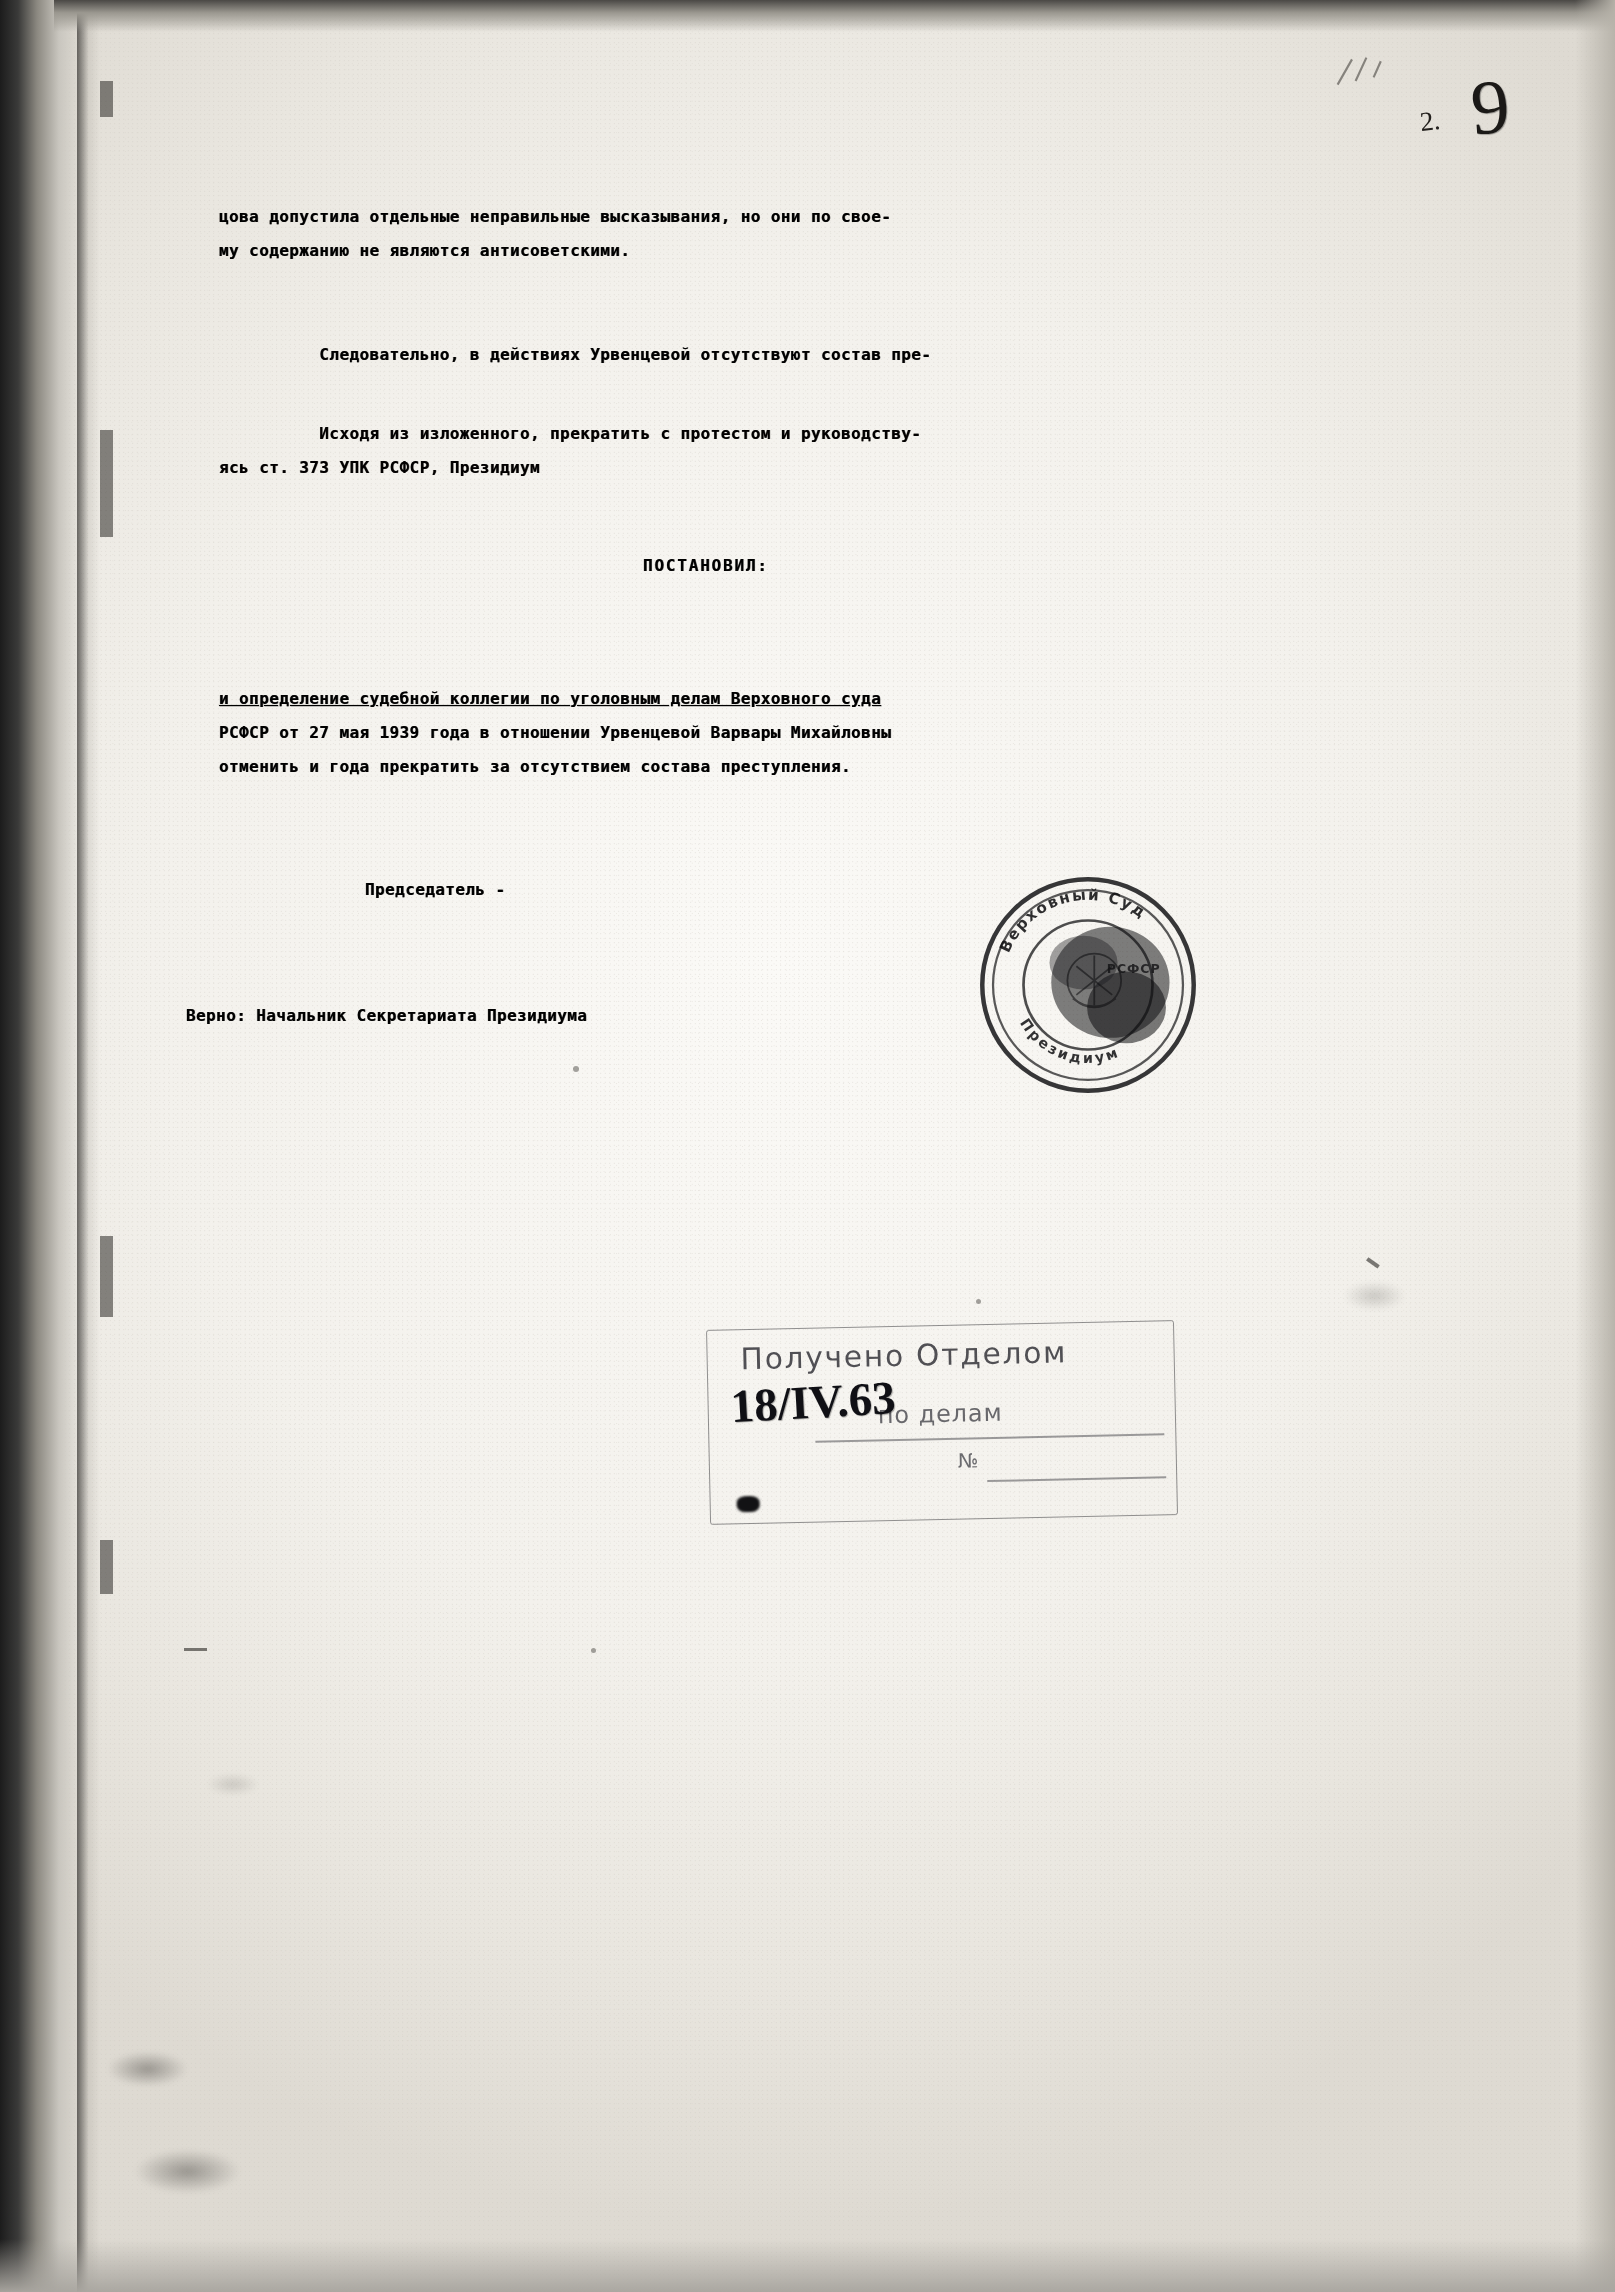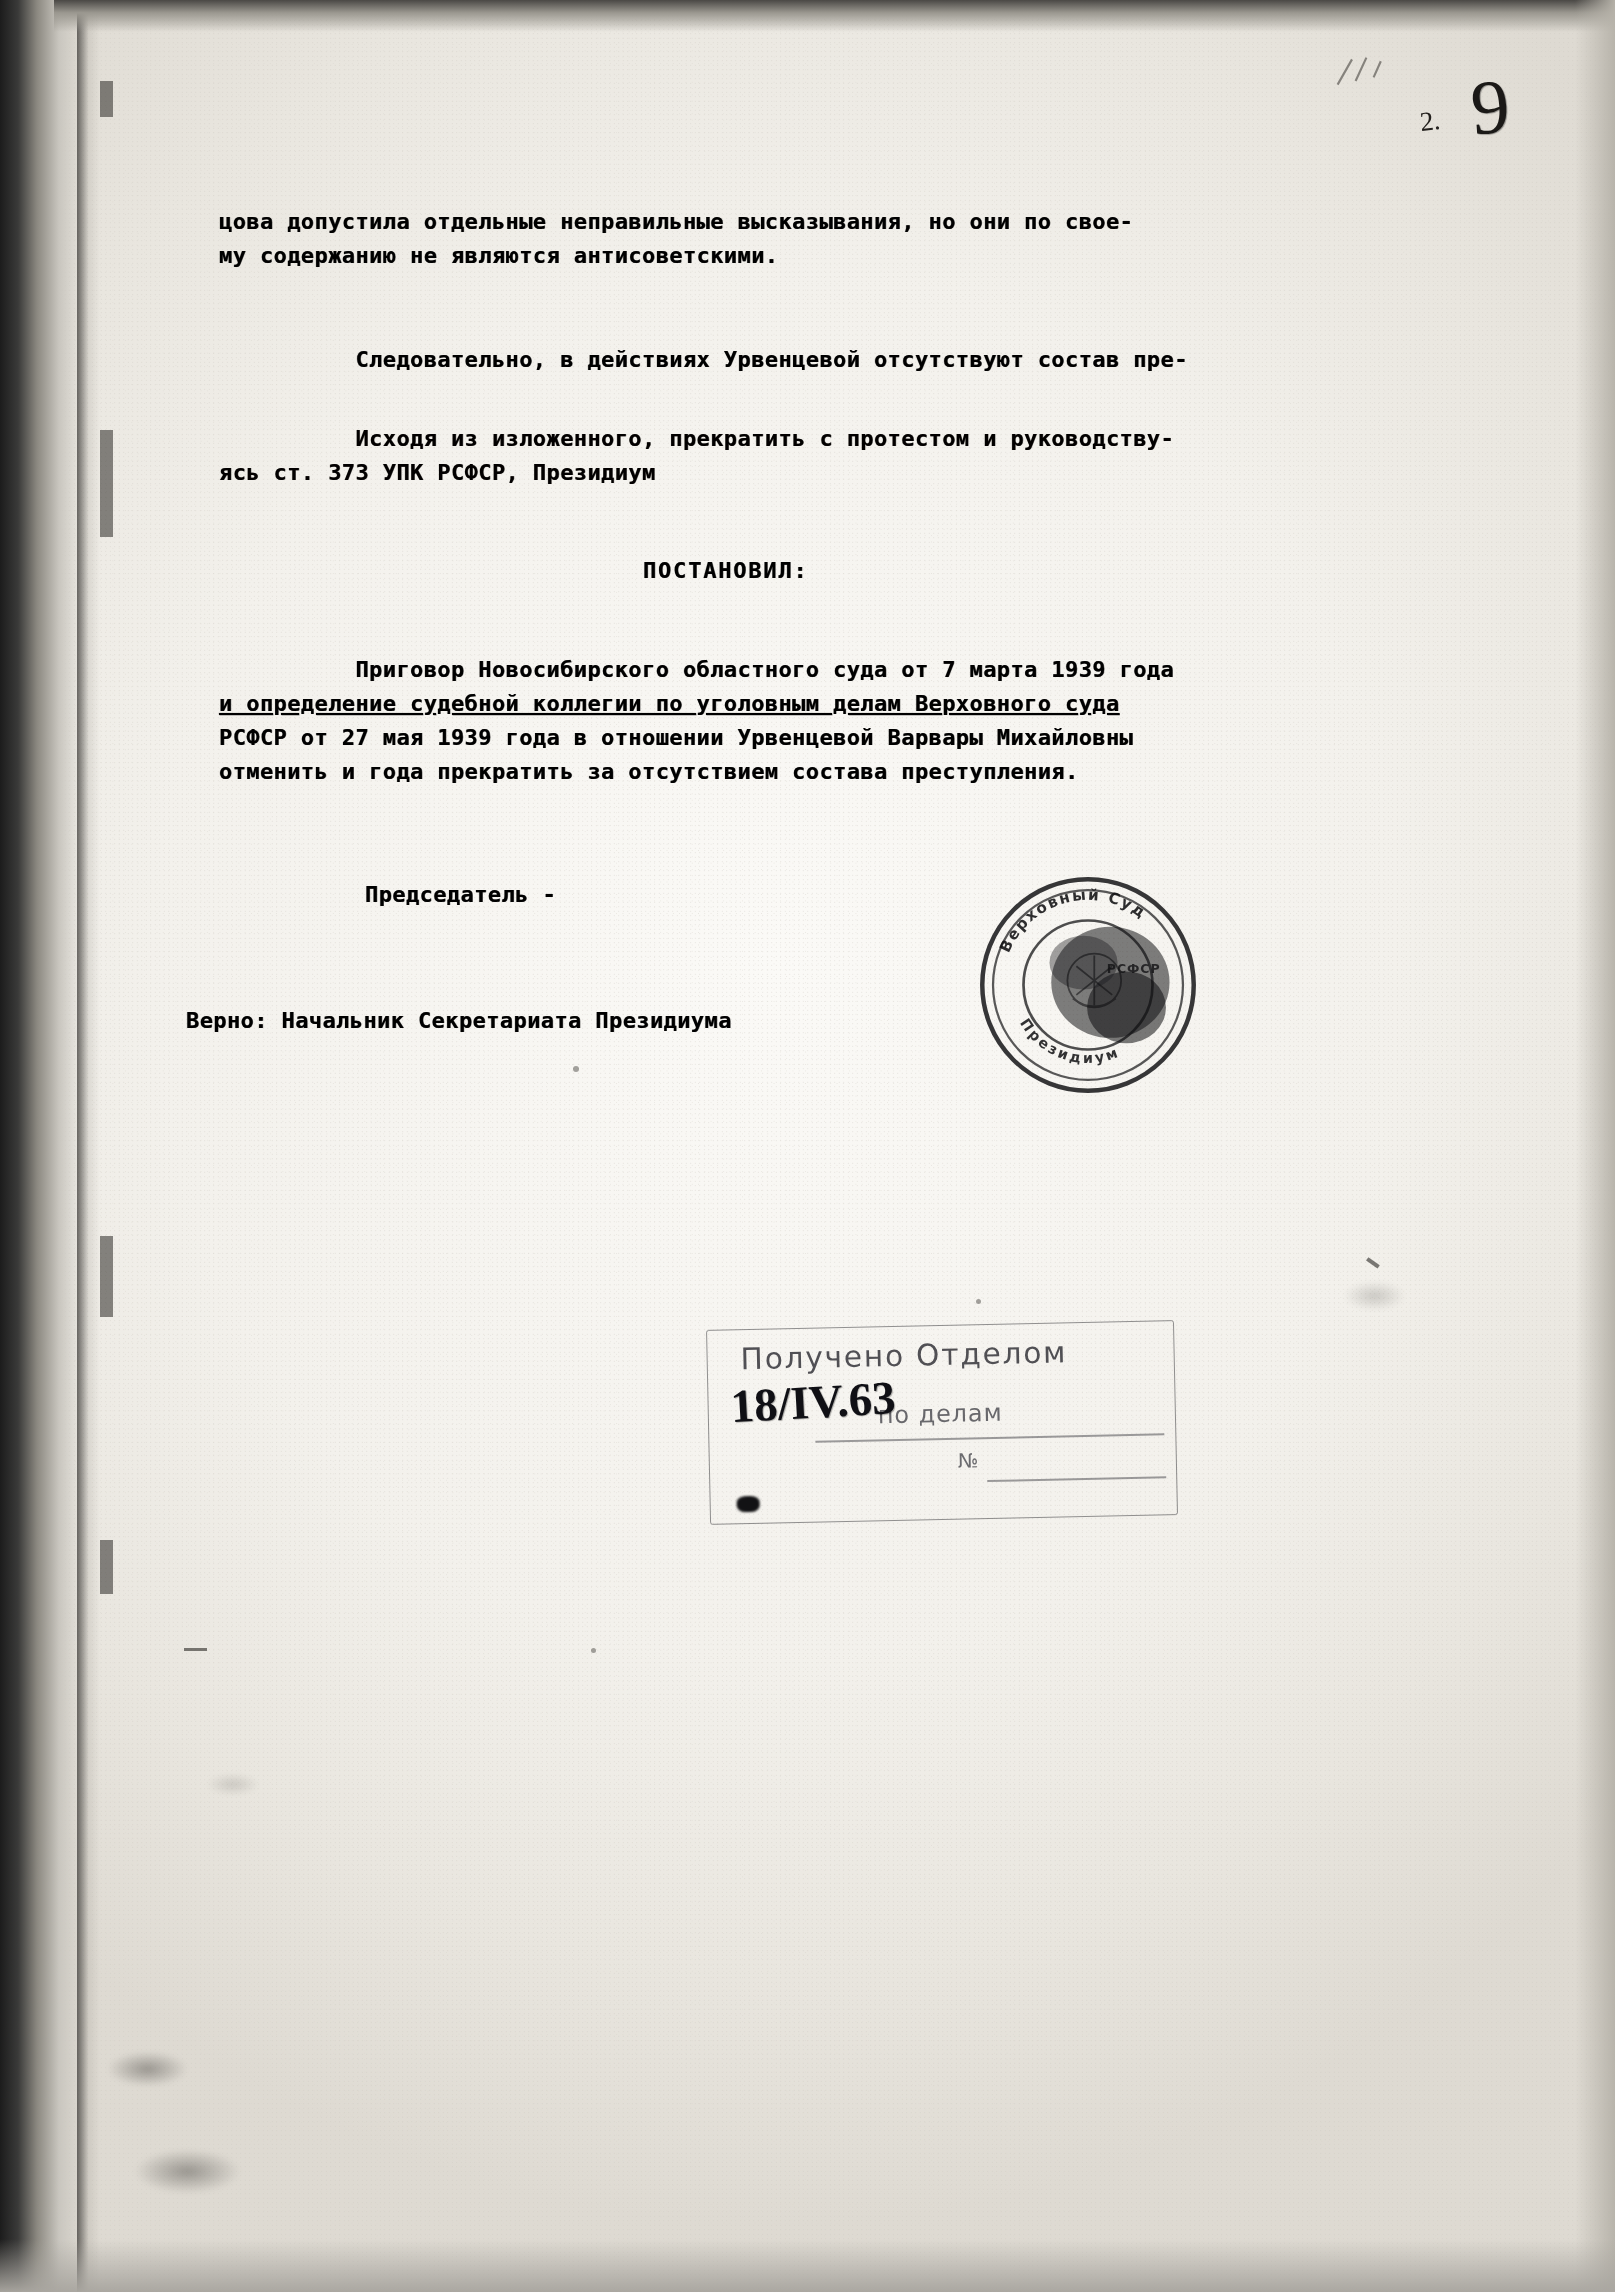--- a/index.html
+++ b/index.html
@@ -74,21 +74,21 @@
   .tw {
     position: absolute;
     font-family: "DejaVu Sans Mono", monospace;
     font-weight: bold;
     color: #15130f;
     letter-spacing: 0.4px;
     white-space: pre;
     line-height: 1.42;
     text-shadow: 0.5px 0.4px 0.5px rgba(30,28,24,.55), -0.4px -0.3px 0.4px rgba(60,58,52,.28);
   }
-  .tw.f28 { font-size: 22px; }
+  .tw.f28 { font-size: 16px; }
 
   .blurA { filter: blur(0.5px) contrast(1.28); }
   .blurB { filter: blur(0.7px) contrast(1.18); }
   .blurC { filter: blur(0.3px) contrast(1.35); }
 
   
   .folio {
     position: absolute;
     right: 107px; top: 63px;
     font-family: "Liberation Serif", serif;
@@ -247,21 +247,20 @@
   <div class="tw f28 blurA" style="left:219px; top:206px;">цова допустила отдельные неправильные высказывания, но они по свое-</div>
   <div class="tw f28 blurA" style="left:219px; top:240px;">му содержанию не являются антисоветскими.</div>
 
   <div class="tw f28 blurA" style="left:219px; top:304px;margin-top:40px;">          Следовательно, в действиях Урвенцевой отсутствуют состав пре-</div>
 
   <div class="tw f28 blurB" style="left:219px; top:423px;">          Исходя из изложенного, прекратить с протестом и руководству-</div>
   <div class="tw f28 blurB" style="left:219px; top:457px;">ясь ст. 373 УПК РСФСР, Президиум</div>
 
   <div class="tw f28 blurC" style="left:643px; top:555px; letter-spacing:1.8px;">ПОСТАНОВИЛ:</div>
 
-  <div class="tw f28 blurA" style="left:219px; top:654px;">          Приговор Новосибирского областного суда от 7 марта 1939 года</div>
   <div class="tw f28 blurA" style="left:219px; top:688px;text-decoration:underline;">и определение судебной коллегии по уголовным делам Верховного суда</div>
   <div class="tw f28 blurA" style="left:219px; top:722px;">РСФСР от 27 мая 1939 года в отношении Урвенцевой Варвары Михайловны</div>
   <div class="tw f28 blurA" style="left:219px; top:756px;">отменить и года прекратить за отсутствием состава преступления.</div>
 
   <div class="tw f28 blurC" style="left:365px; top:879px;">Председатель -</div>
   <div class="tw f28 blurC" style="left:186px; top:1005px;">Верно: Начальник Секретариата Президиума</div>
 
   <div class="stamp">
     <svg viewBox="0 0 250 250" width="224" height="224">
       <defs>

